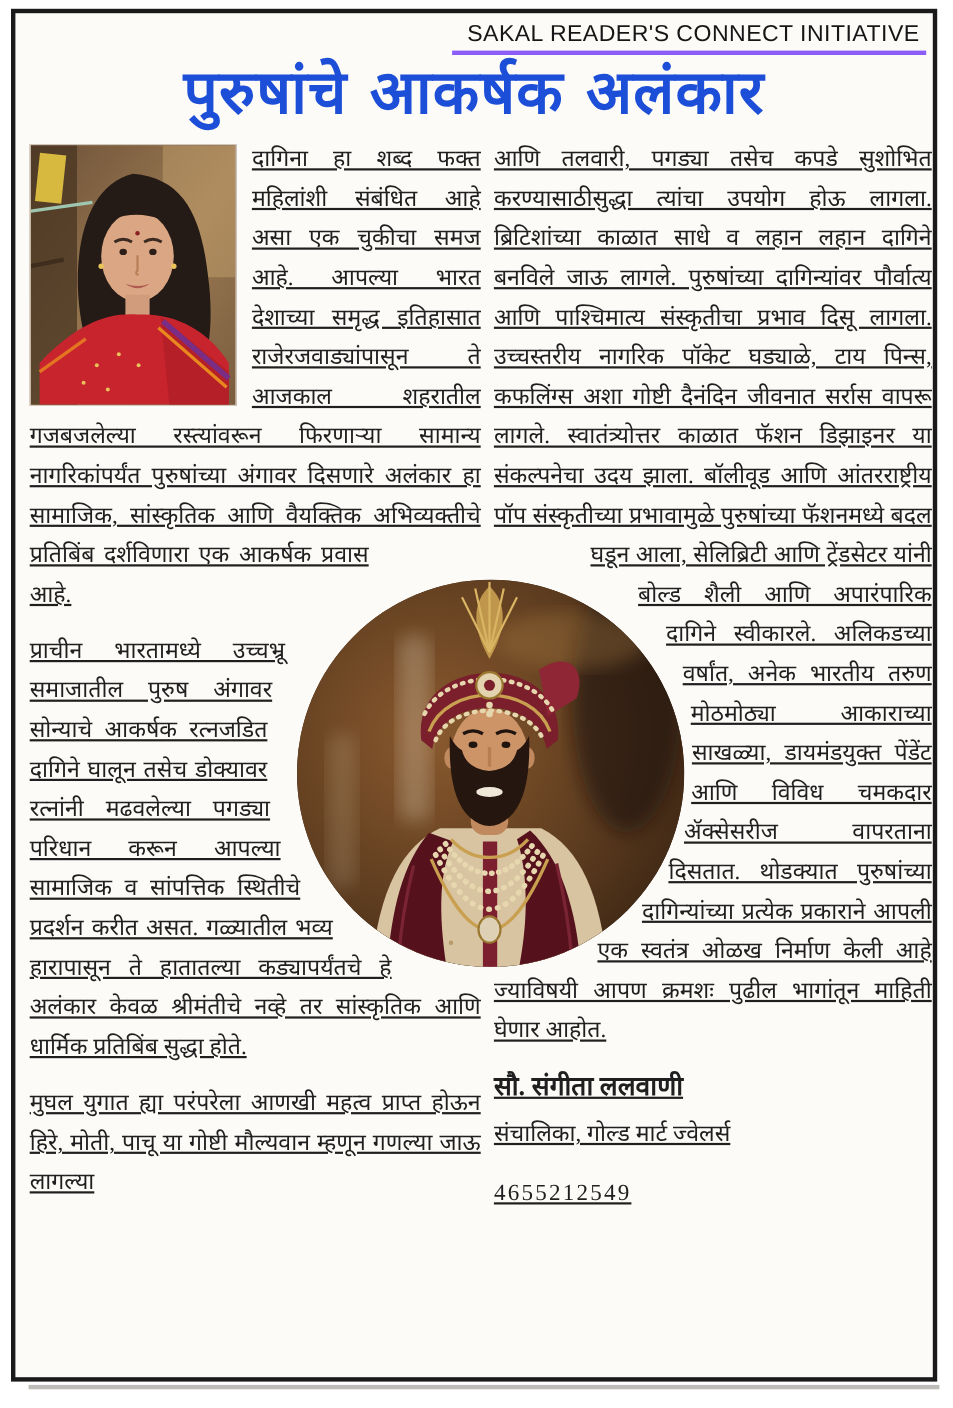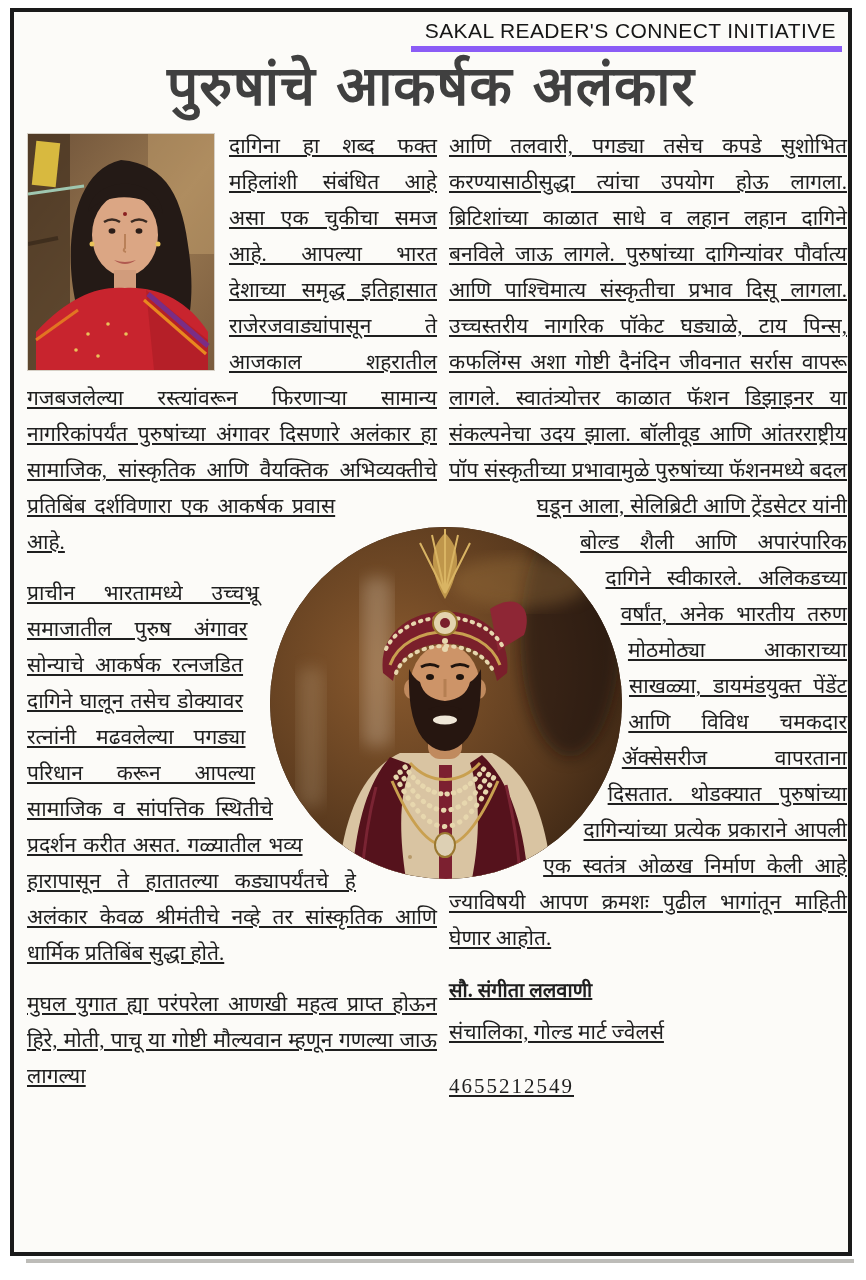--- a/index.html
+++ b/index.html
@@ -19,29 +19,29 @@
     background:#bdbcb8;
   }
   
   .header{
     text-align:right;padding:7px 6px 0 0;
   }
   .header-text{
     display:inline-block;
     font-family:"Liberation Sans", sans-serif;
     font-size:21px;letter-spacing:.4px;color:#161616;
-    border-bottom:6px solid #8b5cf6;
+    border-bottom:4px solid #8b5cf6;
     padding:0 6px 3px 14px;
   }
   
   .title{
     margin:2px 0 0 0;text-align:center;
     font-family:"DejaVu Sans", sans-serif;
     font-size:55px;font-weight:bold;line-height:64px;
-    letter-spacing:1px;color:#404040;
+    letter-spacing:1px;color:#1d4ed8;
   }
   
   .columns{
     display:flex;gap:12px;padding:10px 9px 0 13px;
     height:1108px;overflow:hidden;
     font-size:21px;line-height:36px;text-align:justify;text-decoration:underline;
   }
   .col{box-sizing:border-box;}
   .col-left{width:410px;flex:0 0 410px;}
   .col-right{width:398px;flex:0 0 398px;}
@@ -68,21 +68,21 @@
     shape-margin:8px;
   }
   
   .groom-photo{
     position:absolute;left:256px;top:515px;width:352px;height:352px;
     border-radius:50%;overflow:hidden;background:#3a2517;
   }
   .groom-photo svg{display:block;}
   
   .author-name{
-    margin:8px 0 4px 0;font-weight:bold;font-size:20px;line-height:38px;
+    margin:8px 0 4px 0;font-weight:bold;font-size:24px;line-height:38px;
     text-align:left;
   }
   .author-role{margin:0 0 16px 0;text-align:left;line-height:38px;}
   .author-phone{margin:0;text-align:left;line-height:38px;letter-spacing:2px;}
 </style>
 </head>
 <body>
 
 <div class="page">
   <div class="frame">

